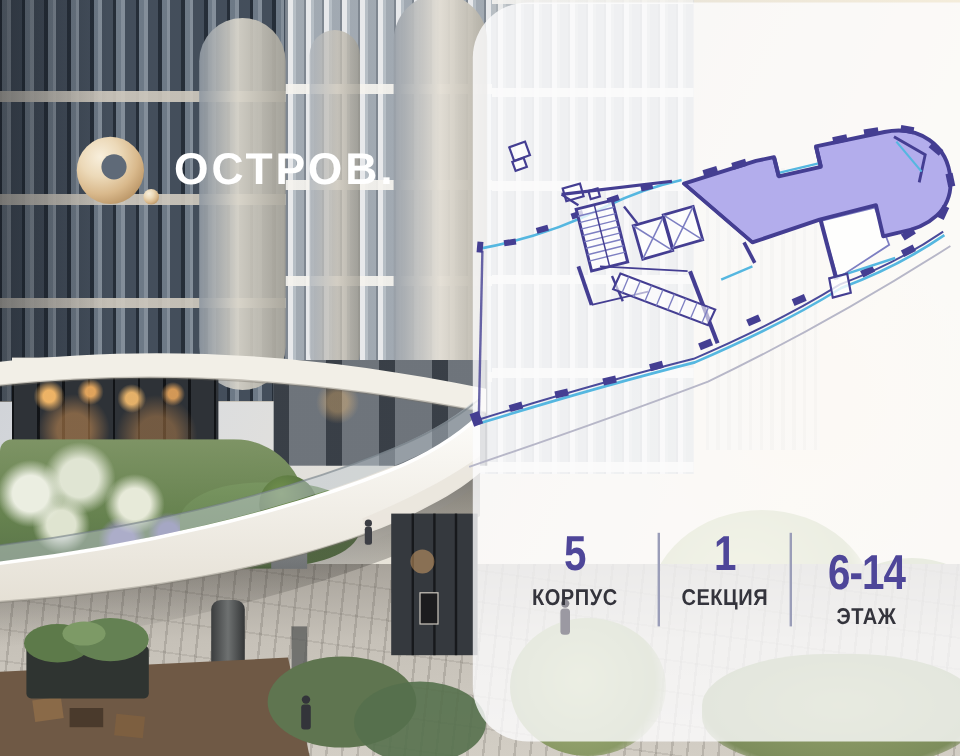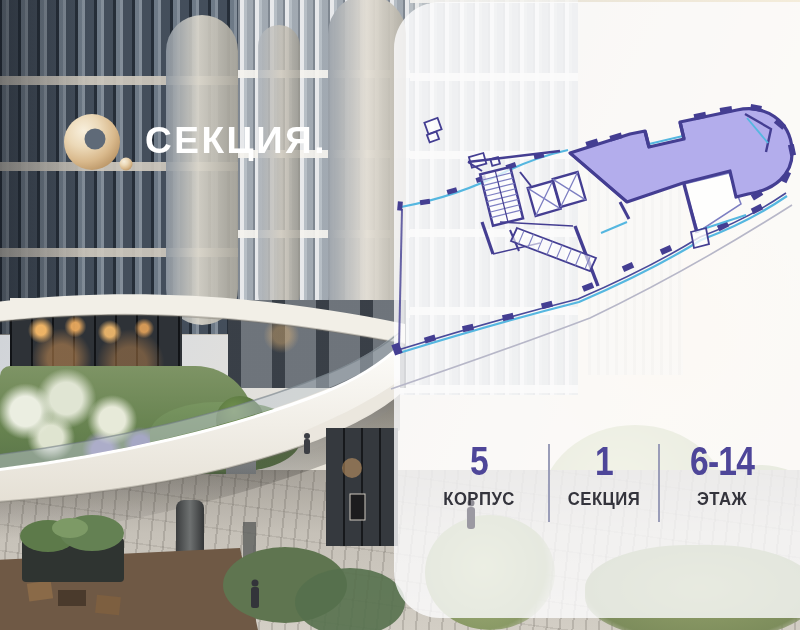--- a/index.html
+++ b/index.html
@@ -92,21 +92,21 @@
     color:#ffffff;letter-spacing:2.5px;white-space:nowrap;}
 
   
   #stats{left:410px;top:440px;width:376px;display:flex;align-items:stretch;}
   .stat{text-align:center;}
   .stat .value{display:inline-block;font-size:41px;font-weight:bold;color:#4e4699;
     line-height:1.05;transform:scaleX(.82);letter-spacing:-1px;}
   .stat .label{font-size:19px;font-weight:bold;color:#34343c;margin-top:5px;
     transform:scaleX(.88);letter-spacing:.5px;}
   .stat .label{display:block;}
-  .s1{width:138px;} .s2{width:108px;} .s3{width:124px;}
+  .s1{width:138px;} .s2{width:108px;} .s3{width:124px;margin-top:16px;}
   .divider{width:2px;height:78px;background:#9a9db8;margin-top:4px;}
 
   svg{position:absolute;left:0;top:0;}
 </style>
 </head>
 <body>
 
 <div id="photo" class="abs">
   <div class="abs sky"></div>
   <div class="abs warmglow"></div>
@@ -327,21 +327,21 @@
         <stop offset="0" stop-color="#f8efdc"></stop>
           <stop offset=".35" stop-color="#ecd9b8"></stop>
         <stop offset=".65" stop-color="#d9b98c"></stop>
           <stop offset="1" stop-color="#ad8656"></stop>
       </radialGradient>
     </defs>
     <circle cx="40" cy="36" r="28" fill="url(#gold)"></circle>
     <circle cx="43" cy="33" r="10.5" fill="#5f6a78"></circle>
     <circle cx="74" cy="58" r="6.5" fill="url(#gold)"></circle>
   </svg>
-  <span id="logo-text">СЕКЦИЯ.</span>
+  <span id="logo-text">ОСТРОВ.</span>
 </div>
 
 <div id="stats" class="abs">
   <div class="stat s1">
     <span class="value">5</span>
     <span class="label">КОРПУС</span>
   </div>
   <div class="divider"></div>
   <div class="stat s2">
     <span class="value">1</span>

